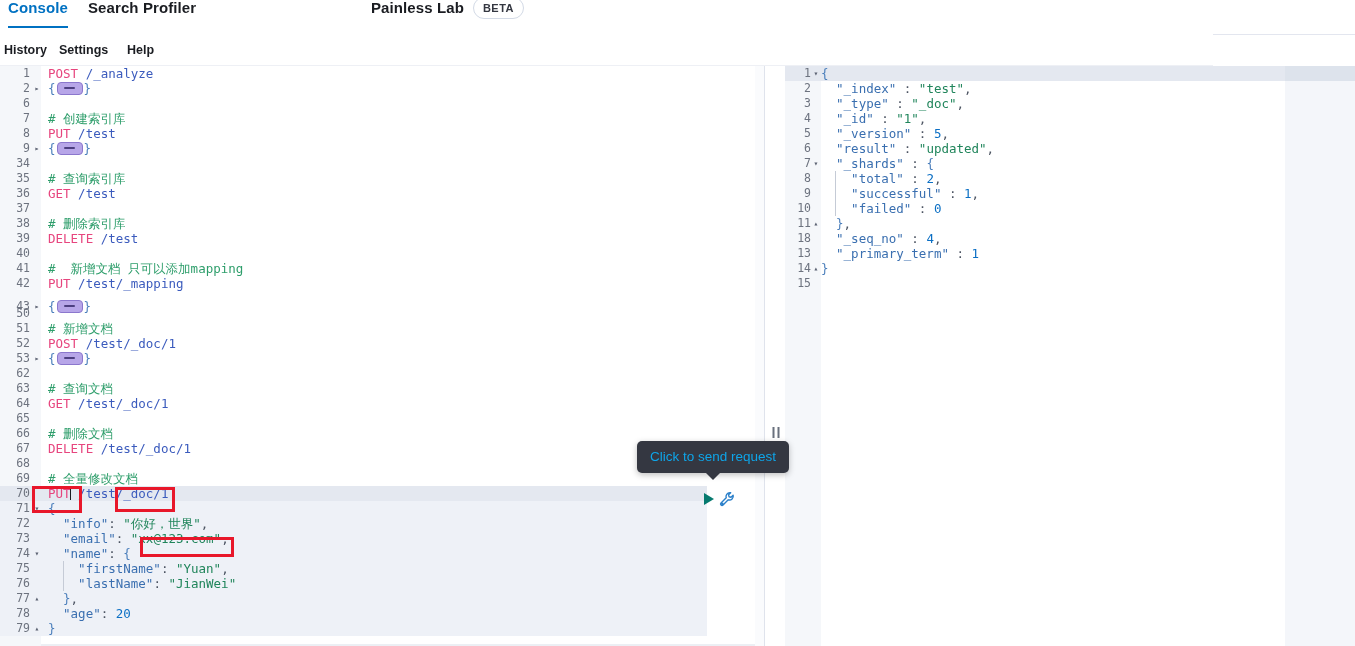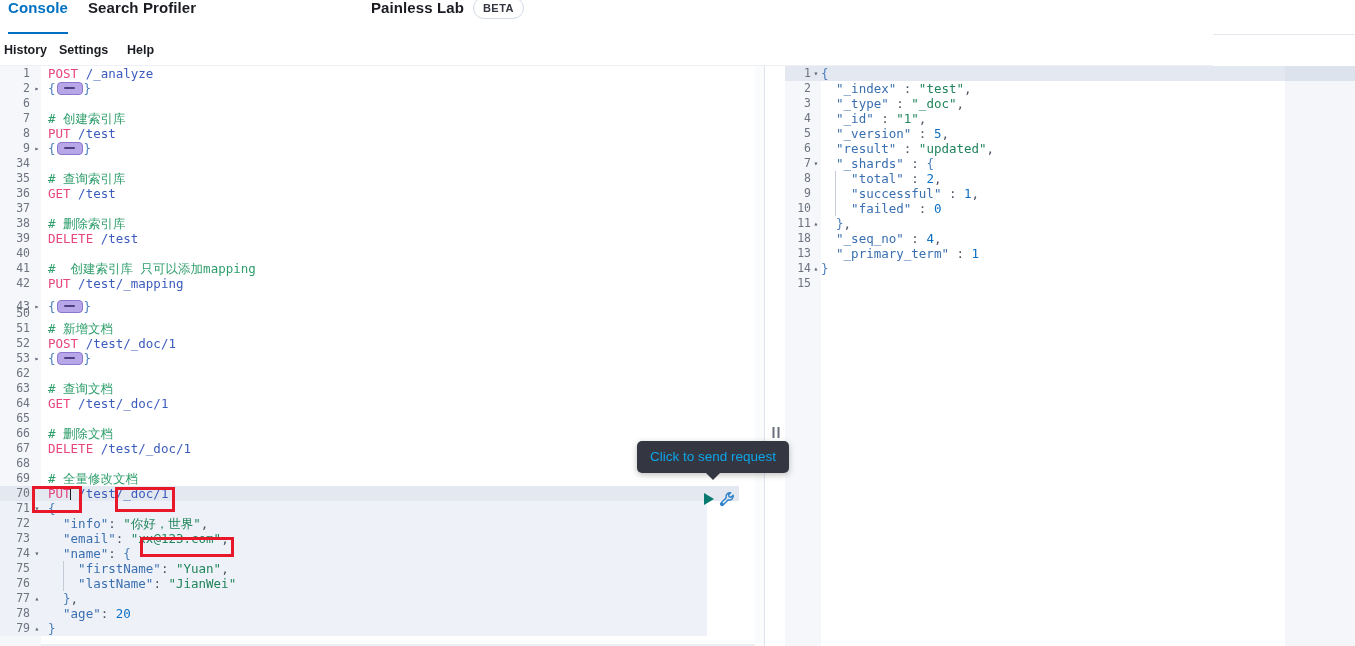--- a/index.html
+++ b/index.html
@@ -16,21 +16,21 @@
   .tabbar {
     position: absolute; top:0; left:0; width:1355px; height:34px;
     background:#fff;
     border-bottom:1px solid #e3e6ef;
     display:flex; align-items:flex-start;
   }
   .tab {
     position:relative;
     height:16px;
     display:flex; align-items:center;
-    padding:0 0 18px 0;
+    padding:0 0 12px 0;
     font-size:15px; font-weight:bold;
     color:#1a1c21;
     letter-spacing:0.1px;
     cursor:pointer;
     white-space:nowrap;
   }
   .tab .tab-label { display:block; padding-bottom:2px; }
   .tab.active { color:#0071c2; }
   .tab.active .underline {
     position:absolute; left:0; right:0; bottom:0; height:2px; background:#0071c2;
@@ -123,21 +123,21 @@
   .editor-pane .row .fold { left:32px; }
   .editor-pane .row .txt { left:48px; }
   .editor-pane .row { width:707px; }
 
   .response-pane .row .ln { left:0px; width:26px; }
   .response-pane .row .fold { left:26px; }
   .response-pane .row .txt { left:36px; }
   .response-pane .row { width:500px; }
 
   
-  .row.active { background:#e4e8f0;padding-left:32px; }
+  .row.active { background:#e4e8f0; }
   .row.bodyhl { background:#eef1f7; }
   .row.resp-active { background:#e4e8f0; }
 
   
   .t-method { color:#e7457e; }
   .t-url    { color:#3b5bbd; }
   .t-comment{ color:#2e9e6b; }
   .t-brace  { color:#4a7ebb; }
   .t-key    { color:#3a6fb0; }
   .t-str    { color:#20855b; }
@@ -251,21 +251,21 @@
           <div class="row" style="top: 45px; position: absolute;"><span class="ln">7</span><span class="txt"><span class="t-comment"># 创建索引库</span></span></div>
           <div class="row" style="top: 60px; position: absolute;"><span class="ln">8</span><span class="txt"><span class="t-method">PUT</span><span class="t-plain"> </span><span class="t-url">/test</span></span></div>
           <div class="row" style="top: 75px; position: absolute;"><span class="ln">9</span><span class="fold">▸</span><span class="txt"><span class="t-brace">{</span><span class="fold-widget"></span><span class="t-brace">}</span></span></div>
           <div class="row" style="top: 90px; position: absolute;"><span class="ln">34</span><span class="txt"></span></div>
           <div class="row" style="top: 105px; position: absolute;"><span class="ln">35</span><span class="txt"><span class="t-comment"># 查询索引库</span></span></div>
           <div class="row" style="top: 120px; position: absolute;"><span class="ln">36</span><span class="txt"><span class="t-method">GET</span><span class="t-plain"> </span><span class="t-url">/test</span></span></div>
           <div class="row" style="top: 135px; position: absolute;"><span class="ln">37</span><span class="txt"></span></div>
           <div class="row" style="top: 150px; position: absolute;"><span class="ln">38</span><span class="txt"><span class="t-comment"># 删除索引库</span></span></div>
           <div class="row" style="top: 165px; position: absolute;"><span class="ln">39</span><span class="txt"><span class="t-method">DELETE</span><span class="t-plain"> </span><span class="t-url">/test</span></span></div>
           <div class="row" style="top: 180px; position: absolute;"><span class="ln">40</span><span class="txt"></span></div>
-          <div class="row" style="top: 195px; position: absolute;"><span class="ln">41</span><span class="txt"><span class="t-comment">#  创建索引库 只可以添加mapping</span></span></div>
+          <div class="row" style="top: 195px; position: absolute;"><span class="ln">41</span><span class="txt"><span class="t-comment">#  新增文档 只可以添加mapping</span></span></div>
           <div class="row" style="top: 210px; position: absolute;"><span class="ln">42</span><span class="txt"><span class="t-method">PUT</span><span class="t-plain"> </span><span class="t-url">/test/_mapping</span></span></div>
           <div class="row" style="top: 233px; position: absolute;"><span class="ln">43</span><span class="fold">▸</span><span class="txt"><span class="t-brace">{</span><span class="fold-widget"></span><span class="t-brace">}</span></span></div>
           <div class="row" style="top: 240px; position: absolute;"><span class="ln">50</span><span class="txt"></span></div>
           <div class="row" style="top: 255px; position: absolute;"><span class="ln">51</span><span class="txt"><span class="t-comment"># 新增文档</span></span></div>
           <div class="row" style="top: 270px; position: absolute;"><span class="ln">52</span><span class="txt"><span class="t-method">POST</span><span class="t-plain"> </span><span class="t-url">/test/_doc/1</span></span></div>
           <div class="row" style="top: 285px; position: absolute;"><span class="ln">53</span><span class="fold">▸</span><span class="txt"><span class="t-brace">{</span><span class="fold-widget"></span><span class="t-brace">}</span></span></div>
           <div class="row" style="top: 300px; position: absolute;"><span class="ln">62</span><span class="txt"></span></div>
           <div class="row" style="top: 315px; position: absolute;"><span class="ln">63</span><span class="txt"><span class="t-comment"># 查询文档</span></span></div>
           <div class="row" style="top: 330px; position: absolute;"><span class="ln">64</span><span class="txt"><span class="t-method">GET</span><span class="t-plain"> </span><span class="t-url">/test/_doc/1</span></span></div>
           <div class="row" style="top: 345px; position: absolute;"><span class="ln">65</span><span class="txt"></span></div>

